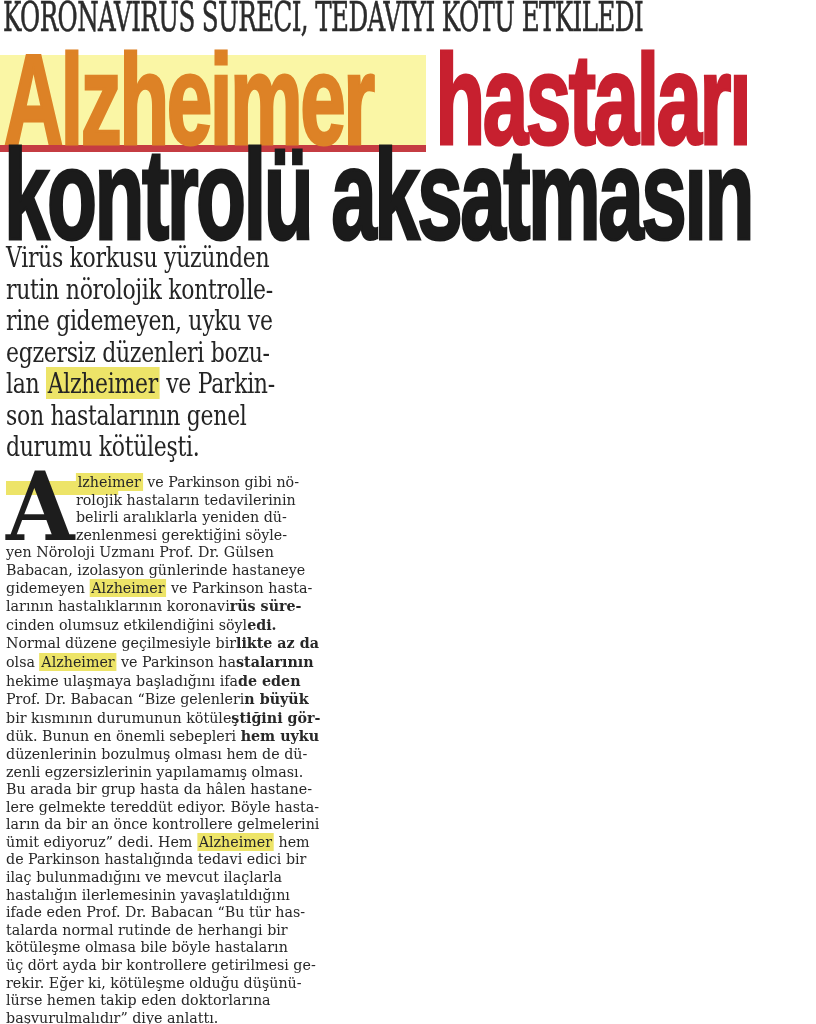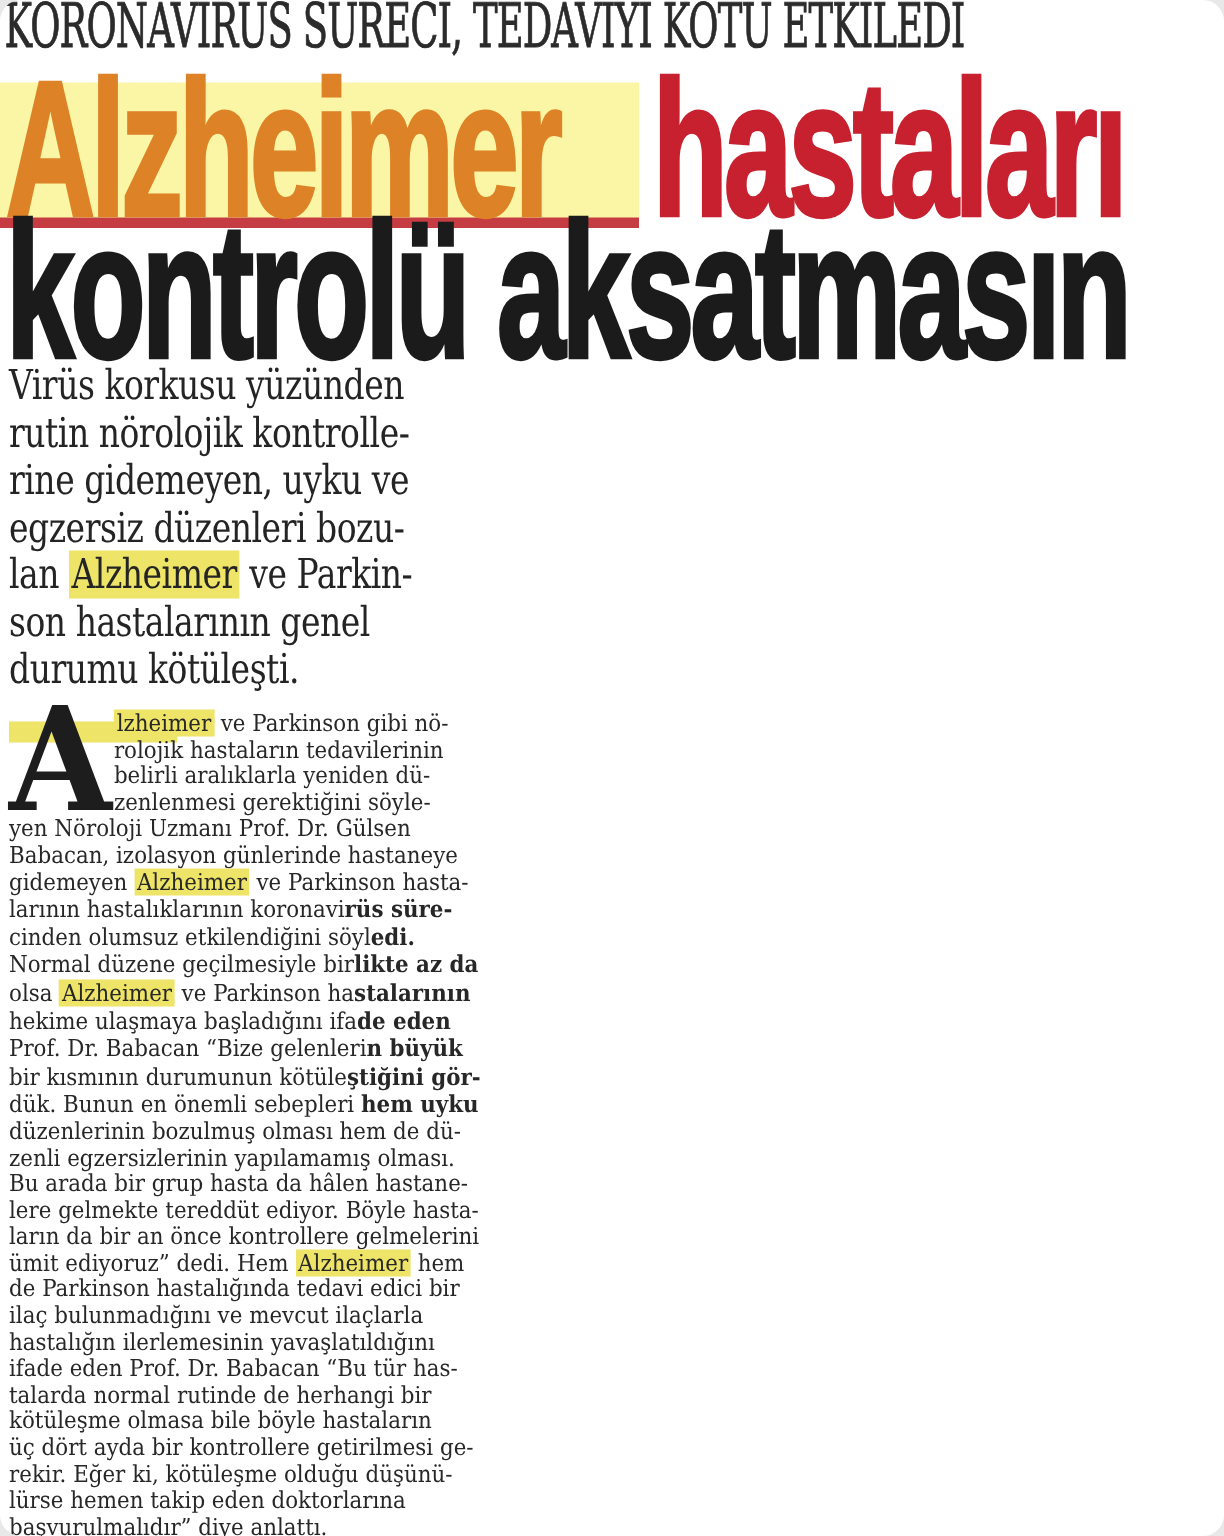--- a/index.html
+++ b/index.html
@@ -1,20 +1,19 @@
 <!DOCTYPE html>
 <html style="--bg: #FFFFFF; --kicker: #2B2B2B; --orange: #DD8226; --red: #C7202F; --blackh: #1B1B1B; --pale: #FAF6A5; --strip: #C53C42; --hl: #EDE468; --body: #272727;"><head>
 <meta charset="utf-8">
 <style>
   html,body { margin:0; padding:0; background:#e8e8e8; }
   .page {
     position:relative; width:816px; height:1024px; margin:0 auto;
     background:var(--bg,#fff); overflow:hidden;
     font-family:"DejaVu Serif", serif;
-    border-radius:14px;
   }
 
   
   .kicker {
     position:absolute; left:3px; top:-7px;
     font-family:"DejaVu Serif", serif;
     font-size:41px; letter-spacing:-1px; white-space:nowrap;
     color:var(--kicker,#2b2b2b);
     -webkit-text-stroke:0.6px currentColor;
     transform:scaleX(0.60); transform-origin:0 0;

